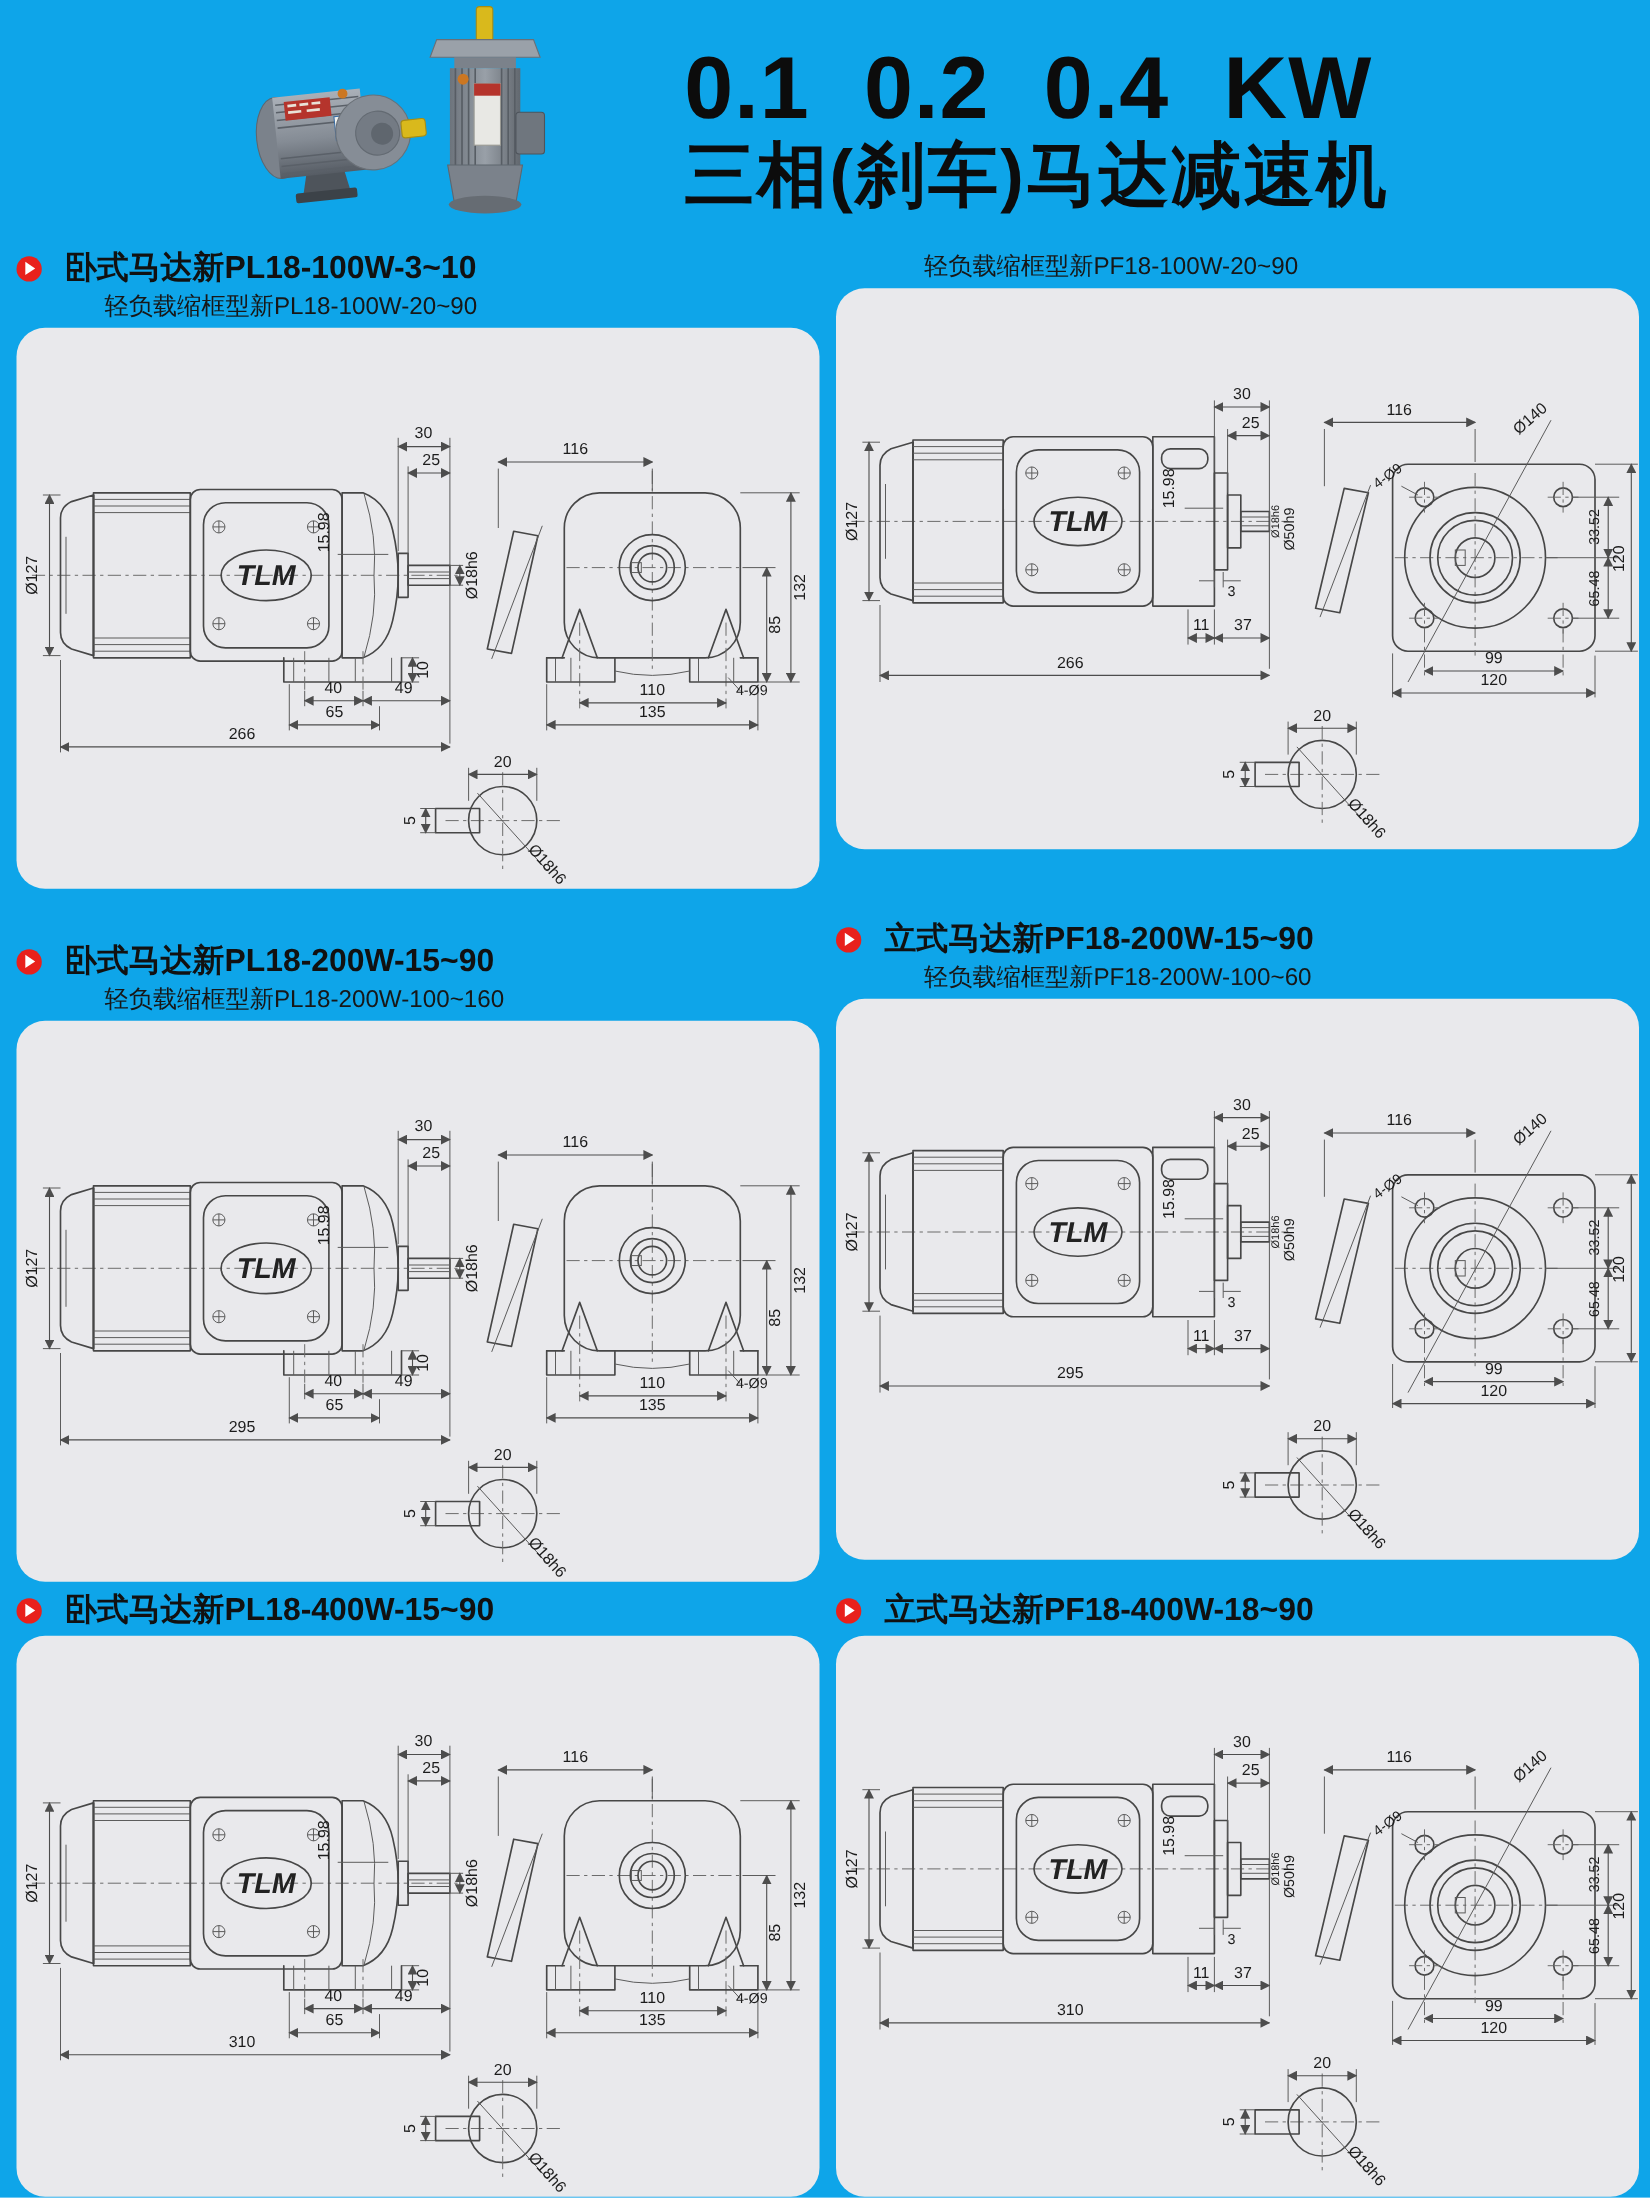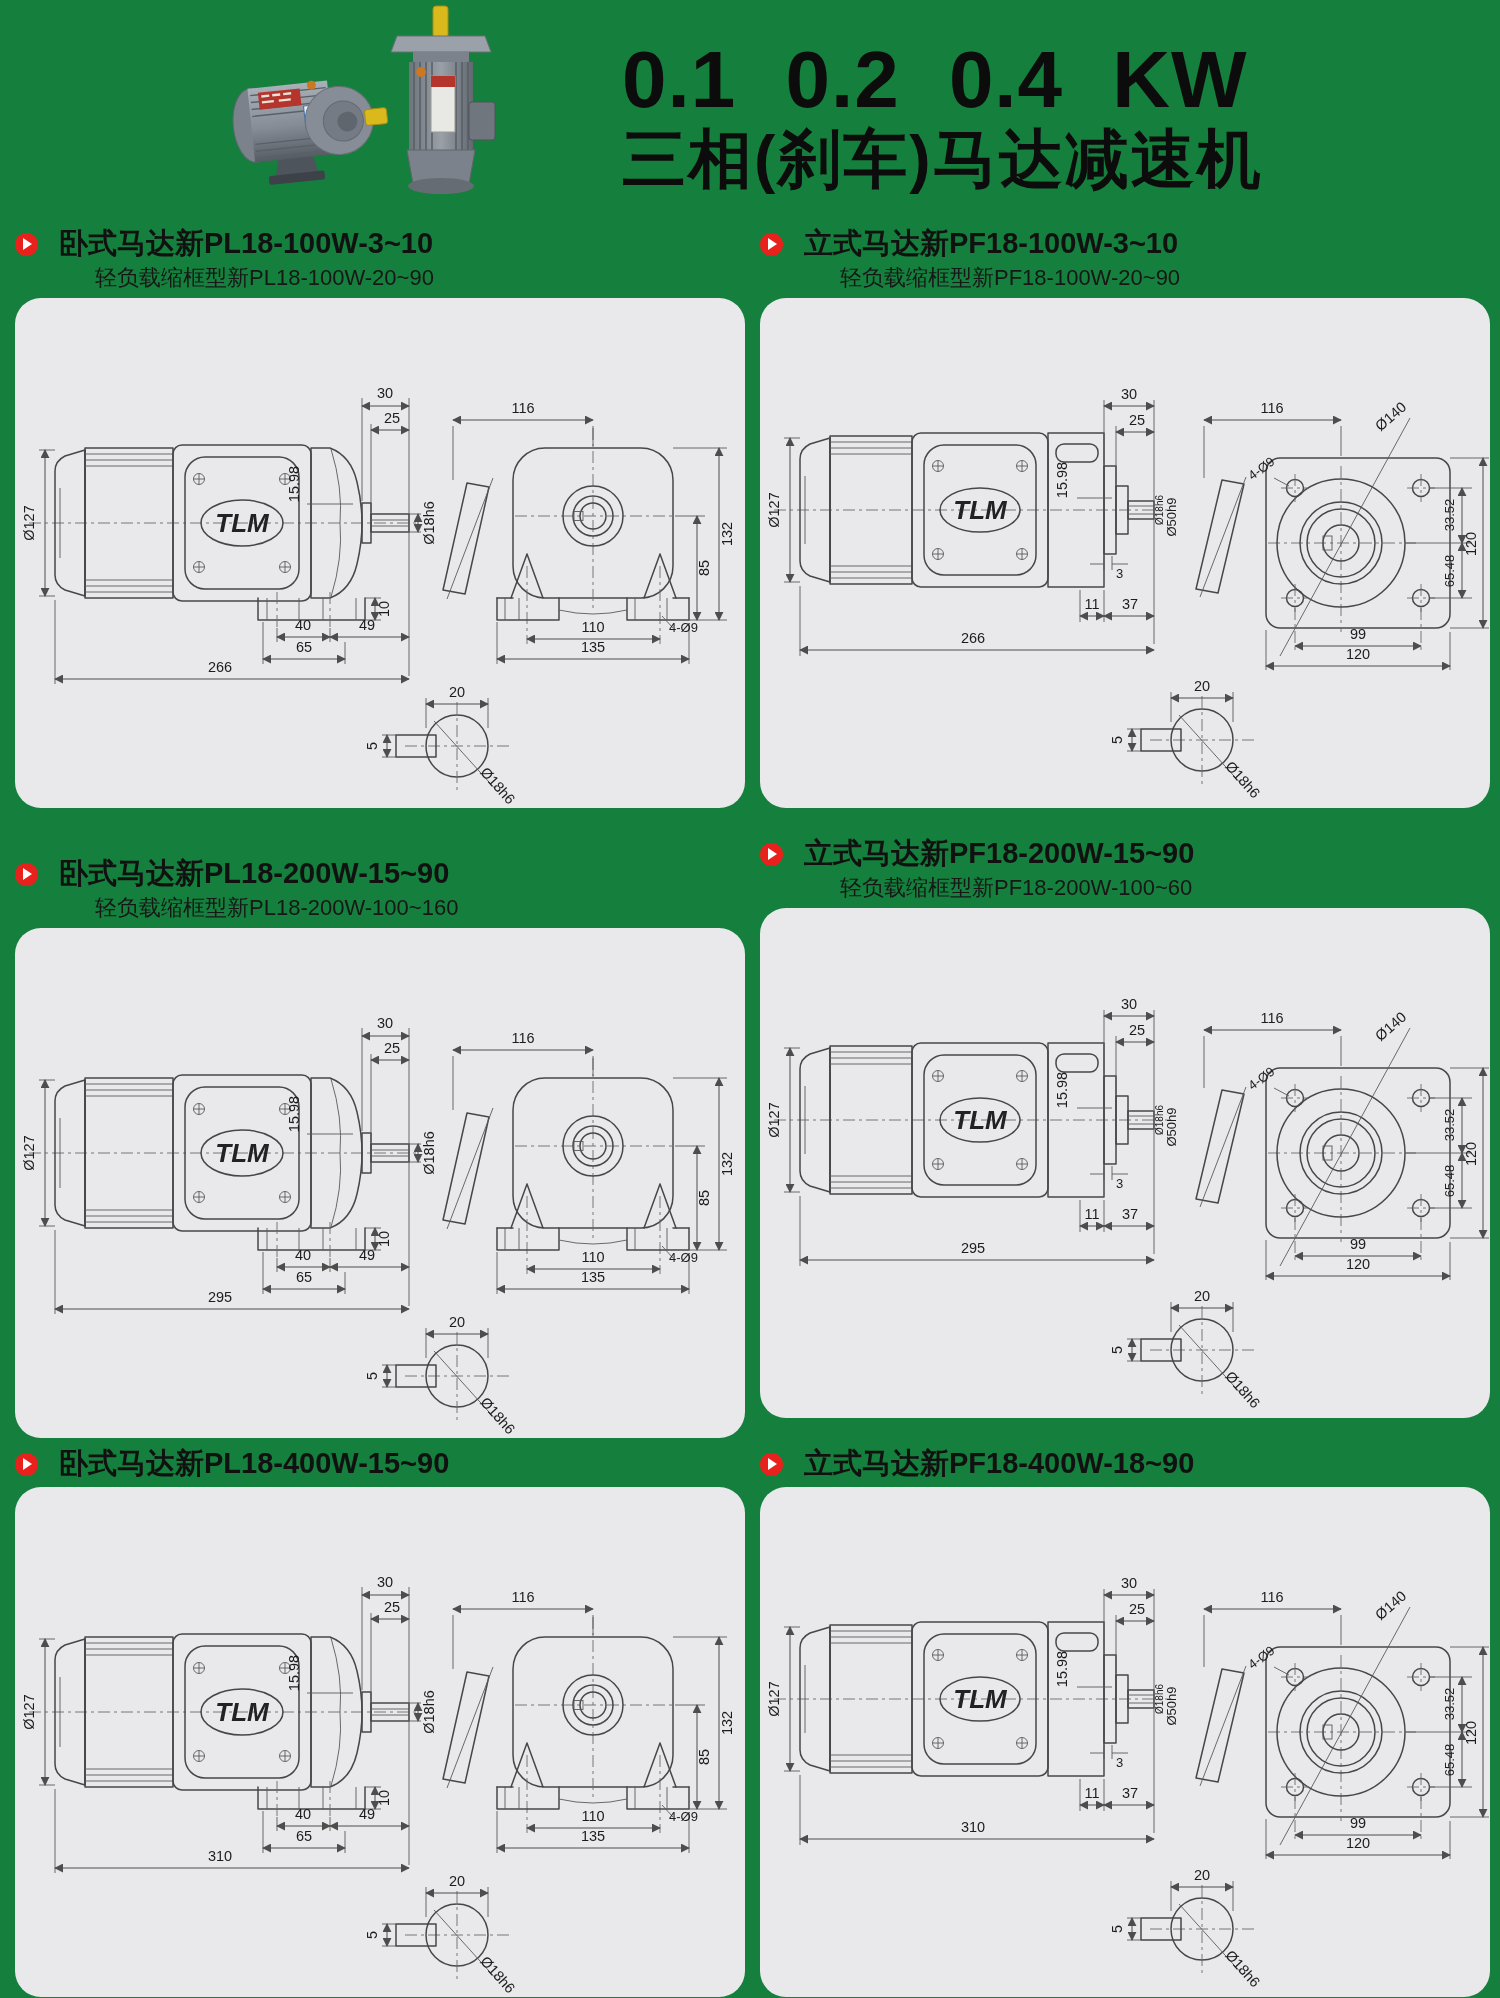--- a/index.html
+++ b/index.html
@@ -1,16 +1,16 @@
 <!DOCTYPE html>
 <html><head>
 <meta charset="utf-8">
 <style>
   html,body{margin:0;padding:0;background:#fff;}
-  .page{position:relative;width:1500px;height:1998px;background:#15803d;overflow:hidden;
+  .page{position:relative;width:1500px;height:1998px;background:#0ea5e9;overflow:hidden;
         font-family:"Liberation Sans",sans-serif;color:#111;}
   .photo{position:absolute;}
   .main-title{position:absolute;left:622px;top:40px;width:880px;color:#0c0c0c;}
   .main-title .t1{font-size:80px;font-weight:900;letter-spacing:1px;word-spacing:26px;line-height:1.0;}
   .main-title .t2{font-size:64px;font-weight:900;letter-spacing:2px;line-height:1.05;margin-top:6px;}
   .section{position:absolute;width:730px;}
   .sec-header{display:flex;align-items:center;gap:21px;height:36px;}
   .bullet{width:23px;height:23px;border-radius:50%;background:#e8211c;position:relative;flex:0 0 23px;}
   .bullet::after{content:"";position:absolute;left:8px;top:5.5px;border-left:9px solid #fff;
                  border-top:6px solid transparent;border-bottom:6px solid transparent;}
@@ -224,24 +224,20 @@
         <line class="dm" x1="372" y1="437" x2="372" y2="459"></line>
         <text class="d" transform="translate(362 448) rotate(-90)" text-anchor="middle">5</text>
         <line class="tn" x1="419" y1="423" x2="483" y2="494"></line>
         <text class="d" transform="translate(479 491) rotate(48)" text-anchor="middle">Ø18h6</text>
       </g>
     </svg>
   </div>
 </div>
 
 <div class="section" style="position: absolute; left: 760px; top: 226px;">
-  <div class="sec-header">
-    <span class="bullet"></span>
-    <h2 class="sec-title">立式马达新PF18-100W-3~10</h2>
-  </div>
   <div class="sec-sub">轻负载缩框型新PF18-100W-20~90</div>
   <div class="panel">
     <svg class="draw" width="730" height="510" viewBox="0 0 730 510">
       <defs>
         <marker id="ar2" viewBox="0 0 10 10" refX="9" refY="5" markerWidth="9" markerHeight="9" orient="auto-start-reverse">
           <path d="M0,0L10,5L0,10z" fill="#4d4d4d"></path>
         </marker>
       </defs>
 
       <g>

